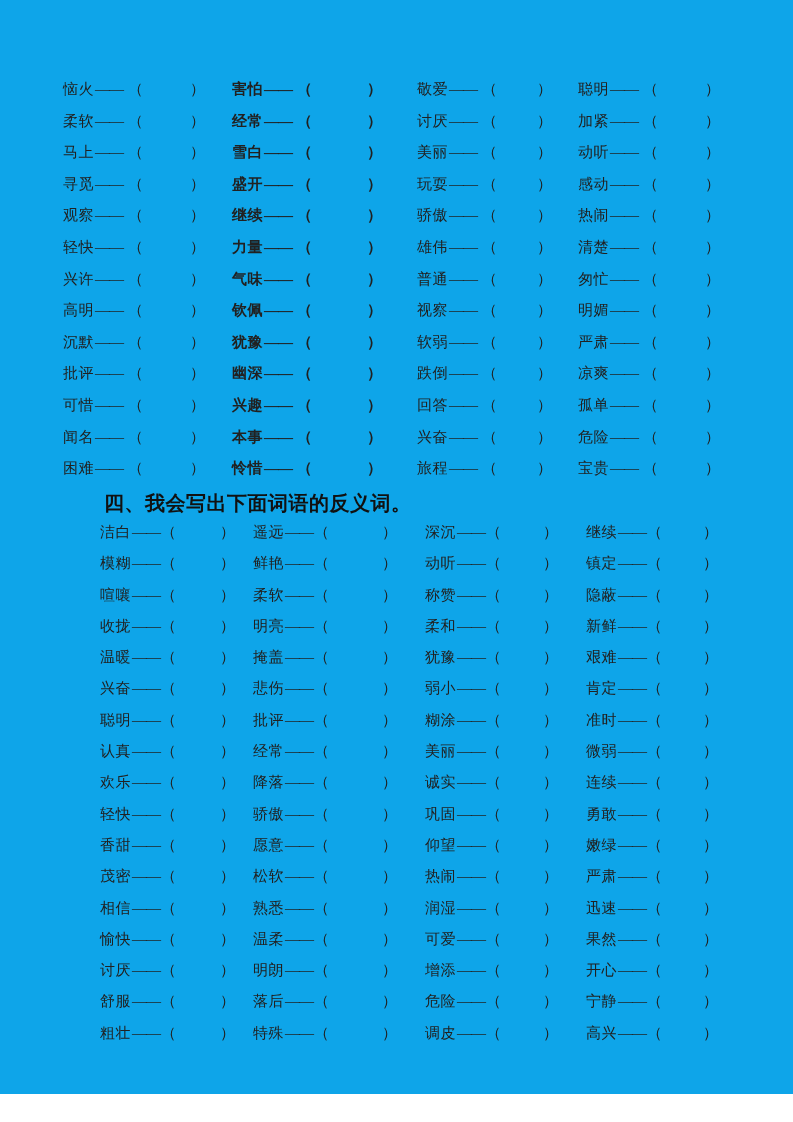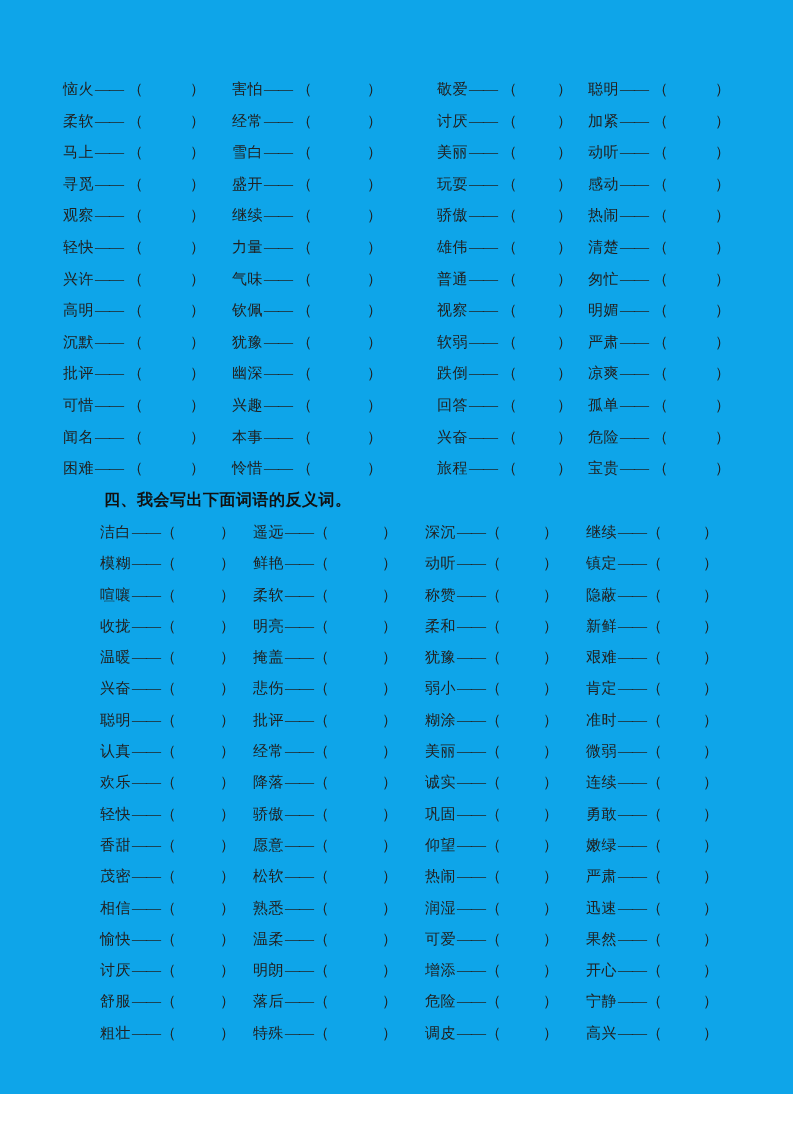--- a/index.html
+++ b/index.html
@@ -32,39 +32,39 @@
   #section-antonyms-rows .row { height: 31.3px; }
   .cell {
     display: flex;
     align-items: baseline;
     font-size: 15px;
     line-height: 19px;
     white-space: nowrap;
   }
   
   #section-synonyms .c0 { width: 142px; margin-right: 27px; }
-  #section-synonyms .c1 { width: 150px; margin-right: 55px; }
-  #section-synonyms .c2 { width: 135px; margin-right: 16px; }
+  #section-synonyms .c1 { width: 150px; margin-right: 35px; font-weight: bold; }
+  #section-synonyms .c2 { width: 135px; margin-right: 26px; }
   #section-synonyms .c3 { width: 142px; margin-right: 0; }
   #section-synonyms .p.open { margin-left: 4px; }
   
   #section-antonyms-rows .c0 { width: 135px; margin-right: 18px; text-align: right; }
   #section-antonyms-rows .c1 { width: 144px; margin-right: 28px; }
   #section-antonyms-rows .c2 { width: 133px; margin-right: 28px; }
   #section-antonyms-rows .c3 { width: 132px; margin-right: 0; }
   .w { letter-spacing: 0.5px; }
   .sep { letter-spacing: -1px; margin: 0 1px; }
   .blank { flex: 1 1 auto; min-width: 10px; }
   .heading {
     position: absolute;
     top: 490px;
     left: 104px;
     font-family: Liberation Mono, monospace;
     font-weight: bold;
-    font-size: 16px;
+    font-size: 20px;
     color: #111111;
     letter-spacing: 0.5px;
     white-space: nowrap;
   }
 </style>
 </head>
 <body>
 
 <div class="page">
 

